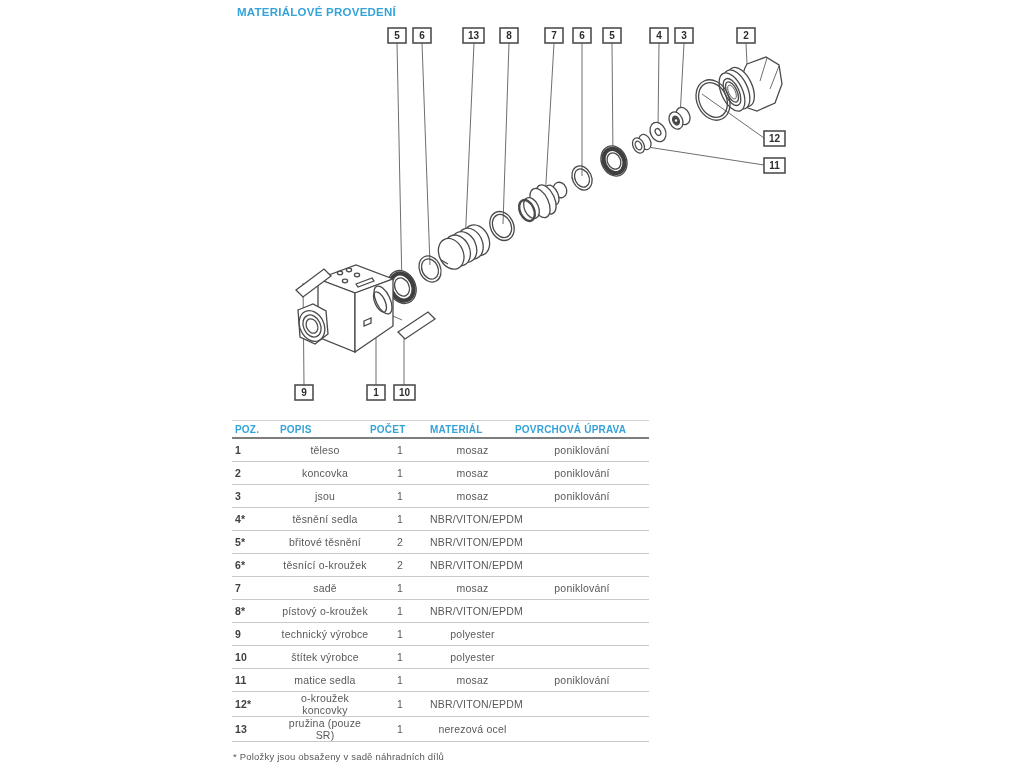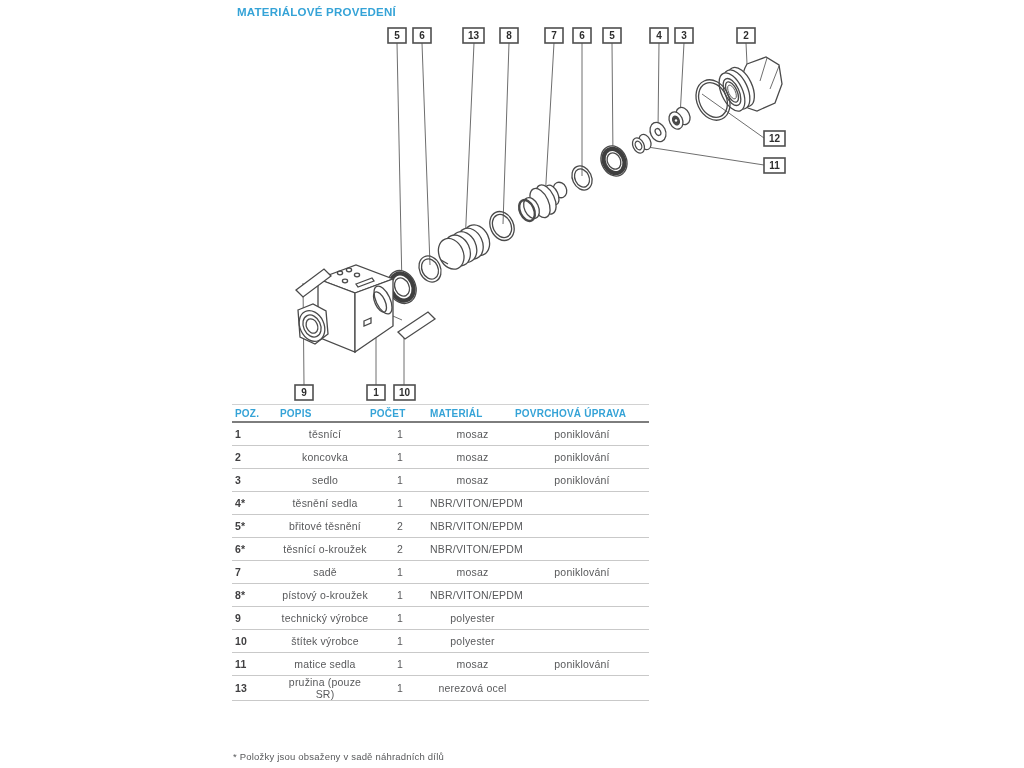--- a/index.html
+++ b/index.html
@@ -12,21 +12,21 @@
   .ln line, .ln polyline{stroke:#6e6e6e;stroke-width:1;fill:none;}
   .s{stroke:#4a4a4a;stroke-width:1.3;fill:none;}
   .sf{stroke:#4a4a4a;stroke-width:1.3;fill:#fff;}
   .thick{stroke:#3f3f3f;stroke-width:4.2;fill:none;}
   .thin{stroke:#4a4a4a;stroke-width:.8;fill:none;}
   .dk{fill:#4a4a4a;stroke:none;}
   .co rect{fill:#fff;stroke:#4f4f4f;stroke-width:1.6;}
   .co text{font-family:"Liberation Sans",sans-serif;font-size:10px;font-weight:bold;
            fill:#2e2e2e;text-anchor:middle;}
   
-  .tablewrap{position:absolute;left:232px;top:404px;width:417px;}
+  .tablewrap{position:absolute;left:232px;top:420px;width:417px;}
   table.parts{border-collapse:collapse;table-layout:fixed;width:100%;
               font-size:10.5px;color:#58595b;letter-spacing:.2px;}
   table.parts thead th{color:#35a3d7;font-weight:bold;font-size:10px;text-align:left;
               height:16px;padding:0;border-top:1px solid #d2d2d2;border-bottom:2px solid #7d7d7d;}
   table.parts th.c-pos{text-align:left;padding-left:3px;}
   table.parts td{text-align:center;height:22px;padding:0;border-bottom:1px solid #c9c9c9;}
   table.parts td.c-pos{text-align:left;padding-left:3px;font-weight:bold;color:#414042;}
   .footnote{position:absolute;left:233px;top:751px;font-size:9.5px;color:#58595b;letter-spacing:.2px;}
 </style>
 </head>
@@ -244,35 +244,35 @@
           <th class="c-pos">POZ.</th>
           <th>POPIS</th>
           <th>POČET</th>
           <th>MATERIÁL</th>
           <th>POVRCHOVÁ ÚPRAVA</th>
         </tr>
       </thead>
       <tbody>
         <tr>
           <td class="c-pos">1</td>
-          <td>těsnící</td>
+          <td>těleso</td>
           <td>1</td>
           <td>mosaz</td>
           <td>poniklování</td>
         </tr>
         <tr>
           <td class="c-pos">2</td>
           <td>koncovka</td>
           <td>1</td>
           <td>mosaz</td>
           <td>poniklování</td>
         </tr>
         <tr>
           <td class="c-pos">3</td>
-          <td>sedlo</td>
+          <td>jsou</td>
           <td>1</td>
           <td>mosaz</td>
           <td>poniklování</td>
         </tr>
         <tr>
           <td class="c-pos">4*</td>
           <td>těsnění sedla</td>
           <td>1</td>
           <td>NBR/VITON/EPDM</td>
           <td></td>
@@ -320,20 +320,27 @@
           <td></td>
         </tr>
         <tr>
           <td class="c-pos">11</td>
           <td>matice sedla</td>
           <td>1</td>
           <td>mosaz</td>
           <td>poniklování</td>
         </tr>
         <tr>
+          <td class="c-pos">12*</td>
+          <td>o-kroužek koncovky</td>
+          <td>1</td>
+          <td>NBR/VITON/EPDM</td>
+          <td></td>
+        </tr>
+        <tr>
           <td class="c-pos">13</td>
           <td>pružina (pouze SR)</td>
           <td>1</td>
           <td>nerezová ocel</td>
           <td></td>
         </tr>
       </tbody>
     </table>
   </div>
 

